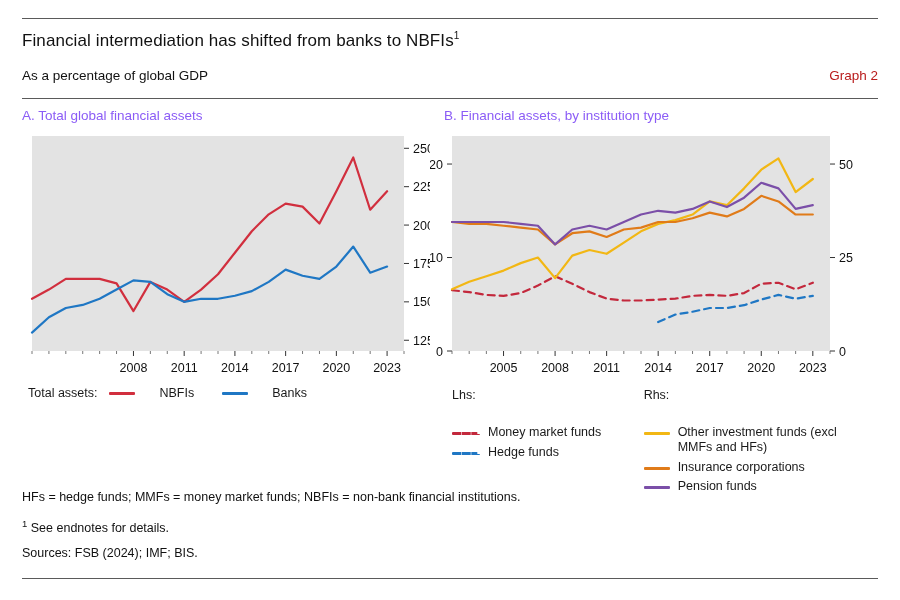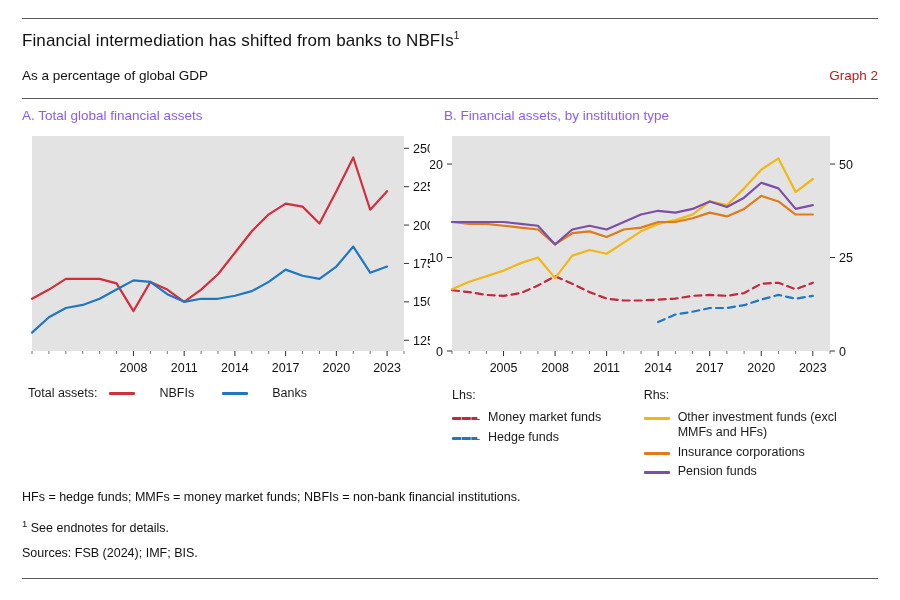--- a/index.html
+++ b/index.html
@@ -99,21 +99,21 @@
     top: 388px;
     font-size: 12.5px;
     width: 400px;
   }
   .legendB .cols {
     display: flex;
     gap: 18px;
   }
   .legendB .col { }
   .legendB .colhead {
-    margin-bottom: 8px;
+    margin-bottom: 23px;
   }
   .legendB .entry {
     display: flex;
     align-items: flex-start;
     gap: 8px;
     margin-bottom: 5px;
     line-height: 1.18;
   }
   .legendB .entry .swatch { margin-top: 7px; flex: 0 0 auto; }
   .legendB .col-lhs { width: 175px; }

